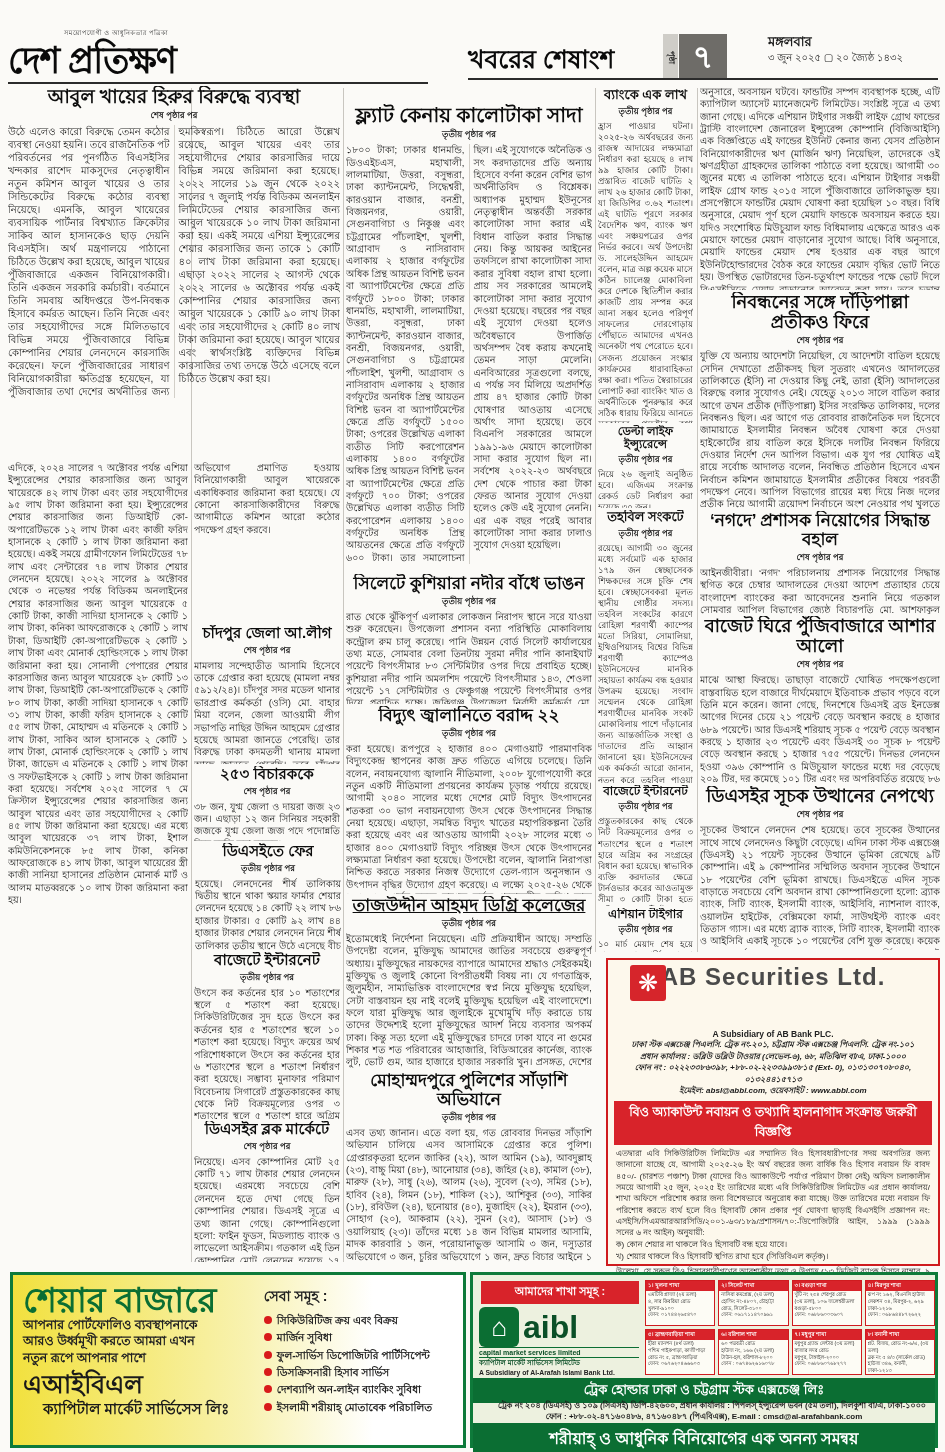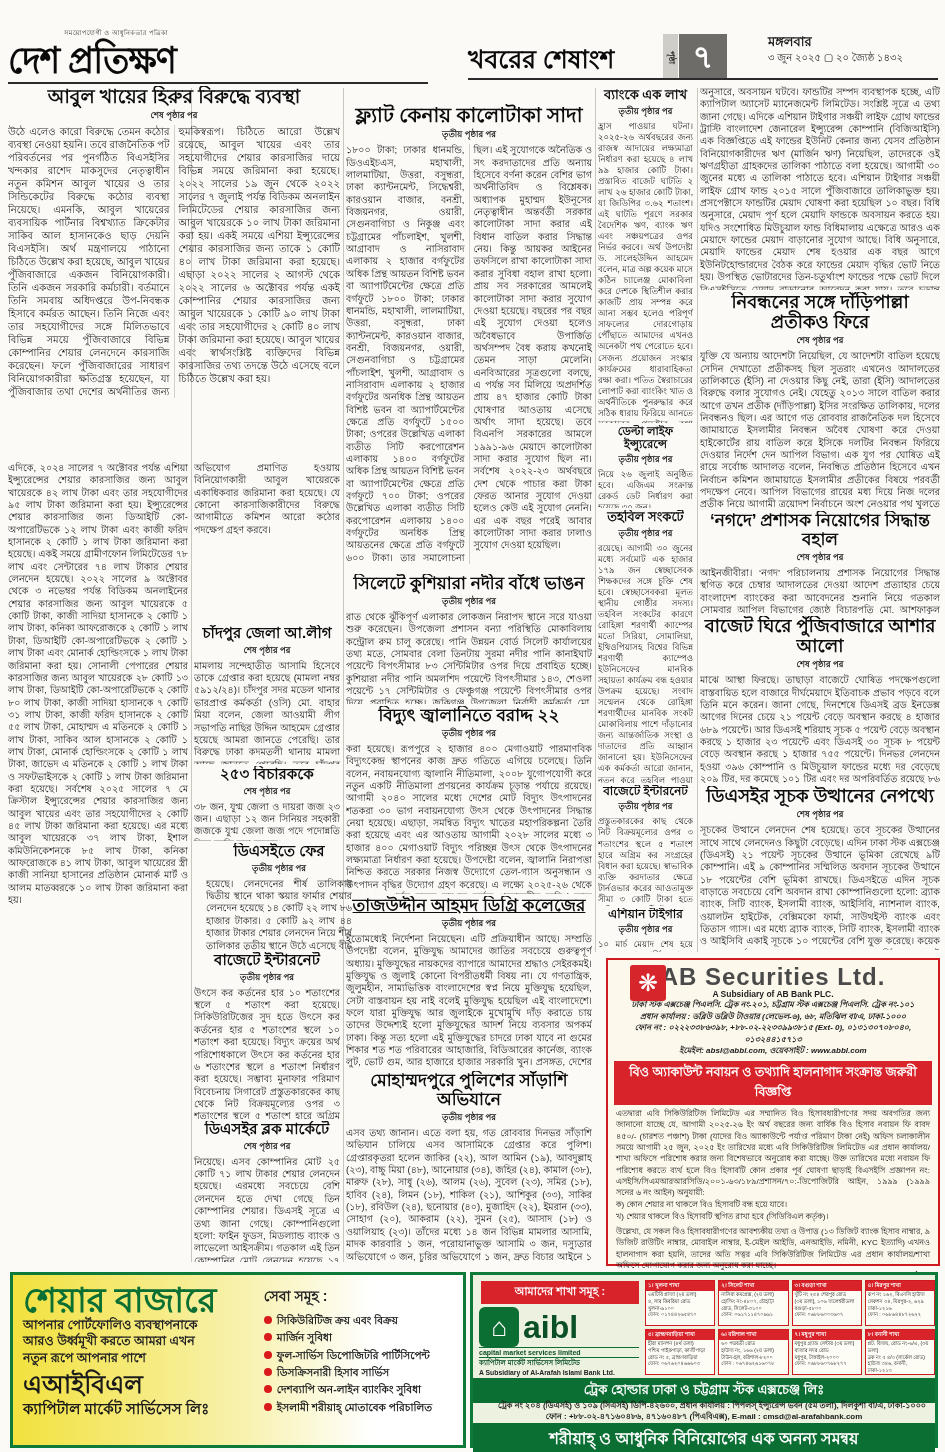--- a/index.html
+++ b/index.html
@@ -25,36 +25,36 @@
   .kick{font-size:8.5px;font-weight:bold;text-align:center;color:#222;margin-bottom:2px;}
   .bd{text-align:justify;line-height:1.3;color:#222;column-gap:9px;column-rule:1px solid #d2cfc8;}
   .vr{position:absolute;width:1px;background:#c9c6c0;}
   
   #ab-ad{position:absolute;left:606px;top:958px;width:334px;height:308px;background:#fdf8ec;
          border:2px solid #cf1b1f;box-sizing:border-box;padding:5px 8px;}
   #ab-head{text-align:center;position:relative;}
   #ab-logo{position:absolute;left:14px;top:0;width:36px;height:36px;background:#d6252b;color:#fff;
          font-size:24px;line-height:36px;text-align:center;border-radius:3px;}
   #ab-name{font-size:24px;font-weight:bold;color:#4a4a4a;letter-spacing:1px;line-height:1;}
-  #ab-sub{font-size:8.5px;font-weight:bold;color:#222;}
+  #ab-sub{font-size:8.5px;font-weight:bold;color:#222;margin-top:40px;}
   .ab-line{font-size:8px;font-weight:bold;text-align:center;color:#1a1a1a;line-height:1.45;font-style:italic;}
   #ab-banner{margin:4px -2px 3px;background:#d8232a;color:#fff;font-size:12.5px;font-weight:bold;
          text-align:center;padding:2px 0;}
   .ab-p{font-size:8px;text-align:justify;line-height:1.42;color:#1a1a1a;}
   .ab-item{font-size:8px;line-height:1.5;color:#1a1a1a;}
   .ab-sig{font-size:8.5px;font-weight:bold;text-align:right;line-height:1.4;color:#1a1a1a;}
   
   #share-ad{position:absolute;left:10px;top:1272px;width:456px;height:176px;border:3px solid #0e7a3a;
          box-sizing:border-box;background:linear-gradient(90deg,#f2e13e,#f8f2b0 52%,#ffffff 80%);
          display:flex;padding:8px 10px;}
   #share-left{width:56%;}
   #share-title{font-size:34px;font-weight:900;color:#0b6e33;line-height:1;}
   .share-line{font-size:12.5px;font-weight:bold;color:#222;line-height:1.3;}
   #share-brand{font-size:25px;font-weight:900;color:#1a1a1a;margin-top:6px;line-height:1;}
-  #share-brand-sub{font-size:15px;font-weight:bold;color:#1a1a1a;}
+  #share-brand-sub{font-size:15px;font-weight:bold;color:#1a1a1a;margin-left:20px;}
   #share-right{width:44%;padding-top:2px;}
   #services-title{font-size:14px;font-weight:bold;color:#222;margin-bottom:3px;}
   .svc{font-size:10.5px;font-weight:bold;color:#222;line-height:1.65;white-space:nowrap;}
   .dot{display:inline-block;width:8px;height:8px;border-radius:50%;background:#d81a1a;margin-right:5px;}
   
   #aibl-ad{position:absolute;left:470px;top:1272px;width:468px;height:176px;border:3px solid #0e7a3a;
          box-sizing:border-box;background:#edf1df;}
   #aibl-ribbon{position:absolute;left:8px;top:6px;width:158px;background:#d8232a;color:#fff;
          font-size:11px;font-weight:bold;text-align:center;padding:2px 0;}
   #aibl-logo-block{position:absolute;left:6px;top:32px;width:160px;}
@@ -111,21 +111,21 @@
     <div class="article" style="left: 194px; top: 625px; width: 146px; height: 139px;">
       <div class="hl" style="font-size: 15px;">চাঁদপুর জেলা আ.লীগ</div>
       <div class="kick">শেষ পৃষ্ঠার পর</div>
       <div class="bd" style="font-size: 9.5px;">মামলায় সন্দেহাতীত আসামি হিসেবে তাকে গ্রেপ্তার করা হয়েছে (মামলা নম্বর ৫৯১২/২৪)। চাঁদপুর সদর মডেল থানার ভারপ্রাপ্ত কর্মকর্তা (ওসি) মো. বাহার মিয়া বলেন, জেলা আওয়ামী লীগ সভাপতি নাছির উদ্দিন আহমেদ গ্রেপ্তার হয়েছে আমরা জানতে পেরেছি। তার বিরুদ্ধে ঢাকা কদমতলী থানায় মামলা আছে জানতে পেরেছি। তবে চাঁদপুর সদর মডেল থানায় মামলা রয়েছে কি না খোঁজ নেওয়া হচ্ছে। যদি মামলা থেকে থাকে তাহলে ঊর্ধ্বতন কর্তৃপক্ষের সঙ্গে আলাপ করে পরবর্তী ব্যবস্থা নেওয়া হবে।</div>
     </div>
     <div class="article" style="left: 194px; top: 766px; width: 146px; height: 75px;">
       <div class="hl" style="font-size: 15px;">২৫৩ বিচারককে</div>
       <div class="kick">শেষ পৃষ্ঠার পর</div>
       <div class="bd" style="font-size: 9.5px;">৩৮ জন, যুগ্ম জেলা ও দায়রা জজ ২৩ জন। এছাড়া ১২ জন সিনিয়র সহকারী জজকে যুগ্ম জেলা জজ পদে পদোন্নতি দিয়ে বদলি করা হয়েছে।</div>
     </div>
-    <div class="article" style="left: 206px; top: 843px; width: 146px; height: 107px;">
+    <div class="article" style="left: 195px; top: 843px; width: 146px; height: 107px;">
       <div class="hl" style="font-size: 15px;">ডিএসইতে ফের</div>
       <div class="kick">তৃতীয় পৃষ্ঠার পর</div>
       <div class="bd" style="font-size: 9.5px;">হয়েছে। লেনদেনের শীর্ষ তালিকায় দ্বিতীয় স্থানে থাকা স্কয়ার ফার্মার শেয়ার লেনদেন হয়েছে ১৪ কোটি ২২ লাখ ৮৬ হাজার টাকার। ৫ কোটি ৯২ লাখ ৪৪ হাজার টাকার শেয়ার লেনদেন নিয়ে শীর্ষ তালিকার তৃতীয় স্থানে উঠে এসেছে বীচ হ্যাচারী। লেনদেনের শীর্ষ তালিকায় থাকা অন্যান্য কোম্পানিগুলোর মধ্যে রয়েছে: ফাইন ফুড, মালেক স্পিনিং, বাংলাদেশ শিপিং কর্পোরেশন, সিটি ব্যাংক, উত্তরা ব্যাংক এবং ওরিয়ন ইনফিউশন লিমিটেড।</div>
     </div>
     <div class="article" style="left: 194px; top: 952px; width: 146px; height: 167px;">
       <div class="hl" style="font-size: 15px;">বাজেটে ইন্টারনেট</div>
       <div class="kick">তৃতীয় পৃষ্ঠার পর</div>
       <div class="bd" style="font-size: 9.5px;">উৎসে কর কর্তনের হার ১০ শতাংশের স্থলে ৫ শতাংশ করা হয়েছে। সিকিউরিটিজের সুদ হতে উৎসে কর কর্তনের হার ৫ শতাংশের স্থলে ১০ শতাংশ করা হয়েছে। বিদ্যুৎ ক্রয়ের অর্থ পরিশোধকালে উৎসে কর কর্তনের হার ৬ শতাংশের স্থলে ৪ শতাংশ নির্ধারণ করা হয়েছে। সম্ভাব্য মুনাফার পরিমাণ বিবেচনায় সিগারেট প্রস্তুতকারকের কাছ থেকে নিট বিক্রয়মূল্যের ওপর ৩ শতাংশের স্থলে ৫ শতাংশ হারে অগ্রিম কর সংগ্রহের বিধান করা হয়েছে। স্বাভাবিক ব্যক্তি করদাতার ক্ষেত্রে টার্নওভার করের আওতামুক্ত সীমা ৩ কোটি টাকা হতে বাড়িয়ে ৪ কোটি টাকা করা হয়েছে। মোবাইল অপারেটরদের টার্নওভার করের পরিমাণ ২ শতাংশ হতে কমিয়ে দেড় শতাংশ নির্ধারণ করা হয়েছে।</div>
     </div>
     <div class="article" style="left: 194px; top: 1121px; width: 146px; height: 141px;">

